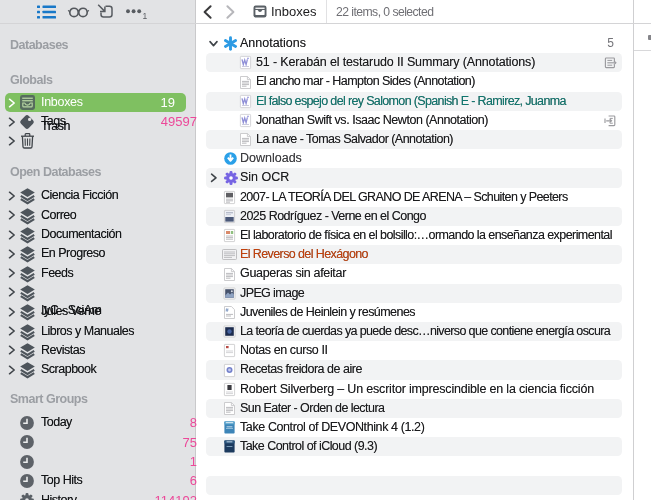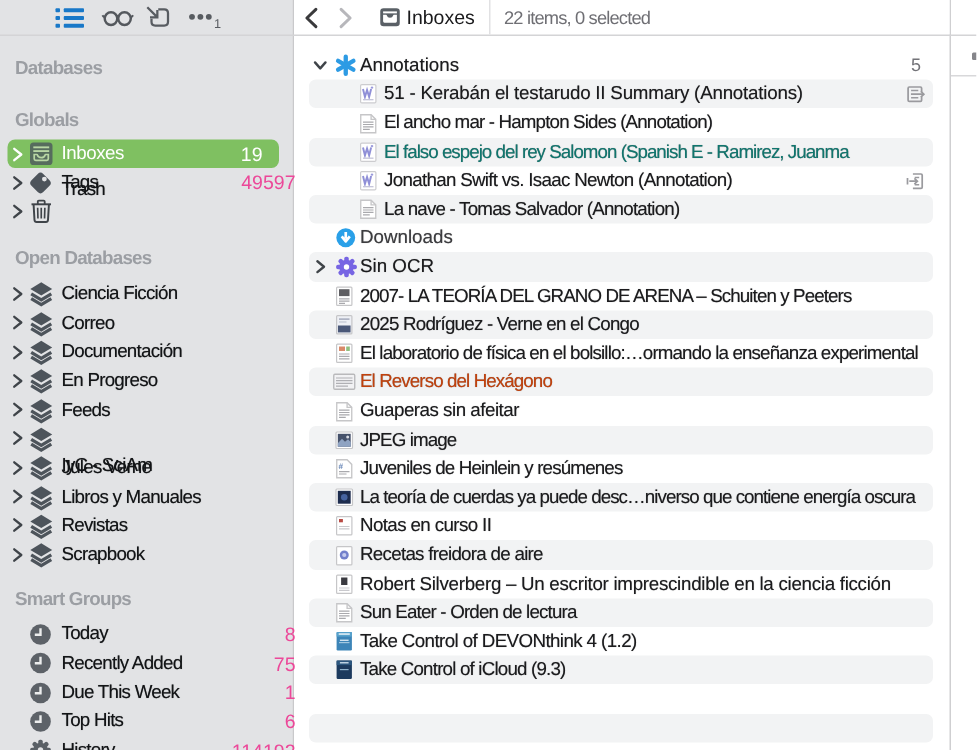--- a/index.html
+++ b/index.html
@@ -214,29 +214,27 @@
 <div class="abs shead" style="top:392.0px">Smart Groups</div>
 <div class="abs srow" style="top:413.4px">
     <div class="txt">Today</div>
     <div class="cnt">8</div>
   </div>
 <svg class="abs" style="left:20px;top:415.9px" width="14" height="14" viewBox="0 0 14 14">
     <circle cx="7" cy="7" r="6.9" fill="#5d6268"></circle>
     <path d="M7 2.8 V7.2 H3.2" fill="none" stroke="#eceded" stroke-width="1.6"></path>
   </svg>
 <div class="abs srow" style="top:432.7px">
-    <div class="txt">Recently Added</div>
     <div class="cnt">75</div>
   </div>
 <svg class="abs" style="left:20px;top:435.2px" width="14" height="14" viewBox="0 0 14 14">
     <circle cx="7" cy="7" r="6.9" fill="#5d6268"></circle>
     <path d="M7 2.8 V7.2 H3.2" fill="none" stroke="#eceded" stroke-width="1.6"></path>
   </svg>
 <div class="abs srow" style="top:452.0px">
-    <div class="txt">Due This Week</div>
     <div class="cnt">1</div>
   </div>
 <svg class="abs" style="left:20px;top:454.5px" width="14" height="14" viewBox="0 0 14 14">
     <circle cx="7" cy="7" r="6.9" fill="#5d6268"></circle>
     <path d="M7 2.8 V7.2 H3.2" fill="none" stroke="#eceded" stroke-width="1.6"></path>
   </svg>
 <div class="abs srow" style="top:471.3px">
     <div class="txt">Top Hits</div>
     <div class="cnt">6</div>
   </div>

